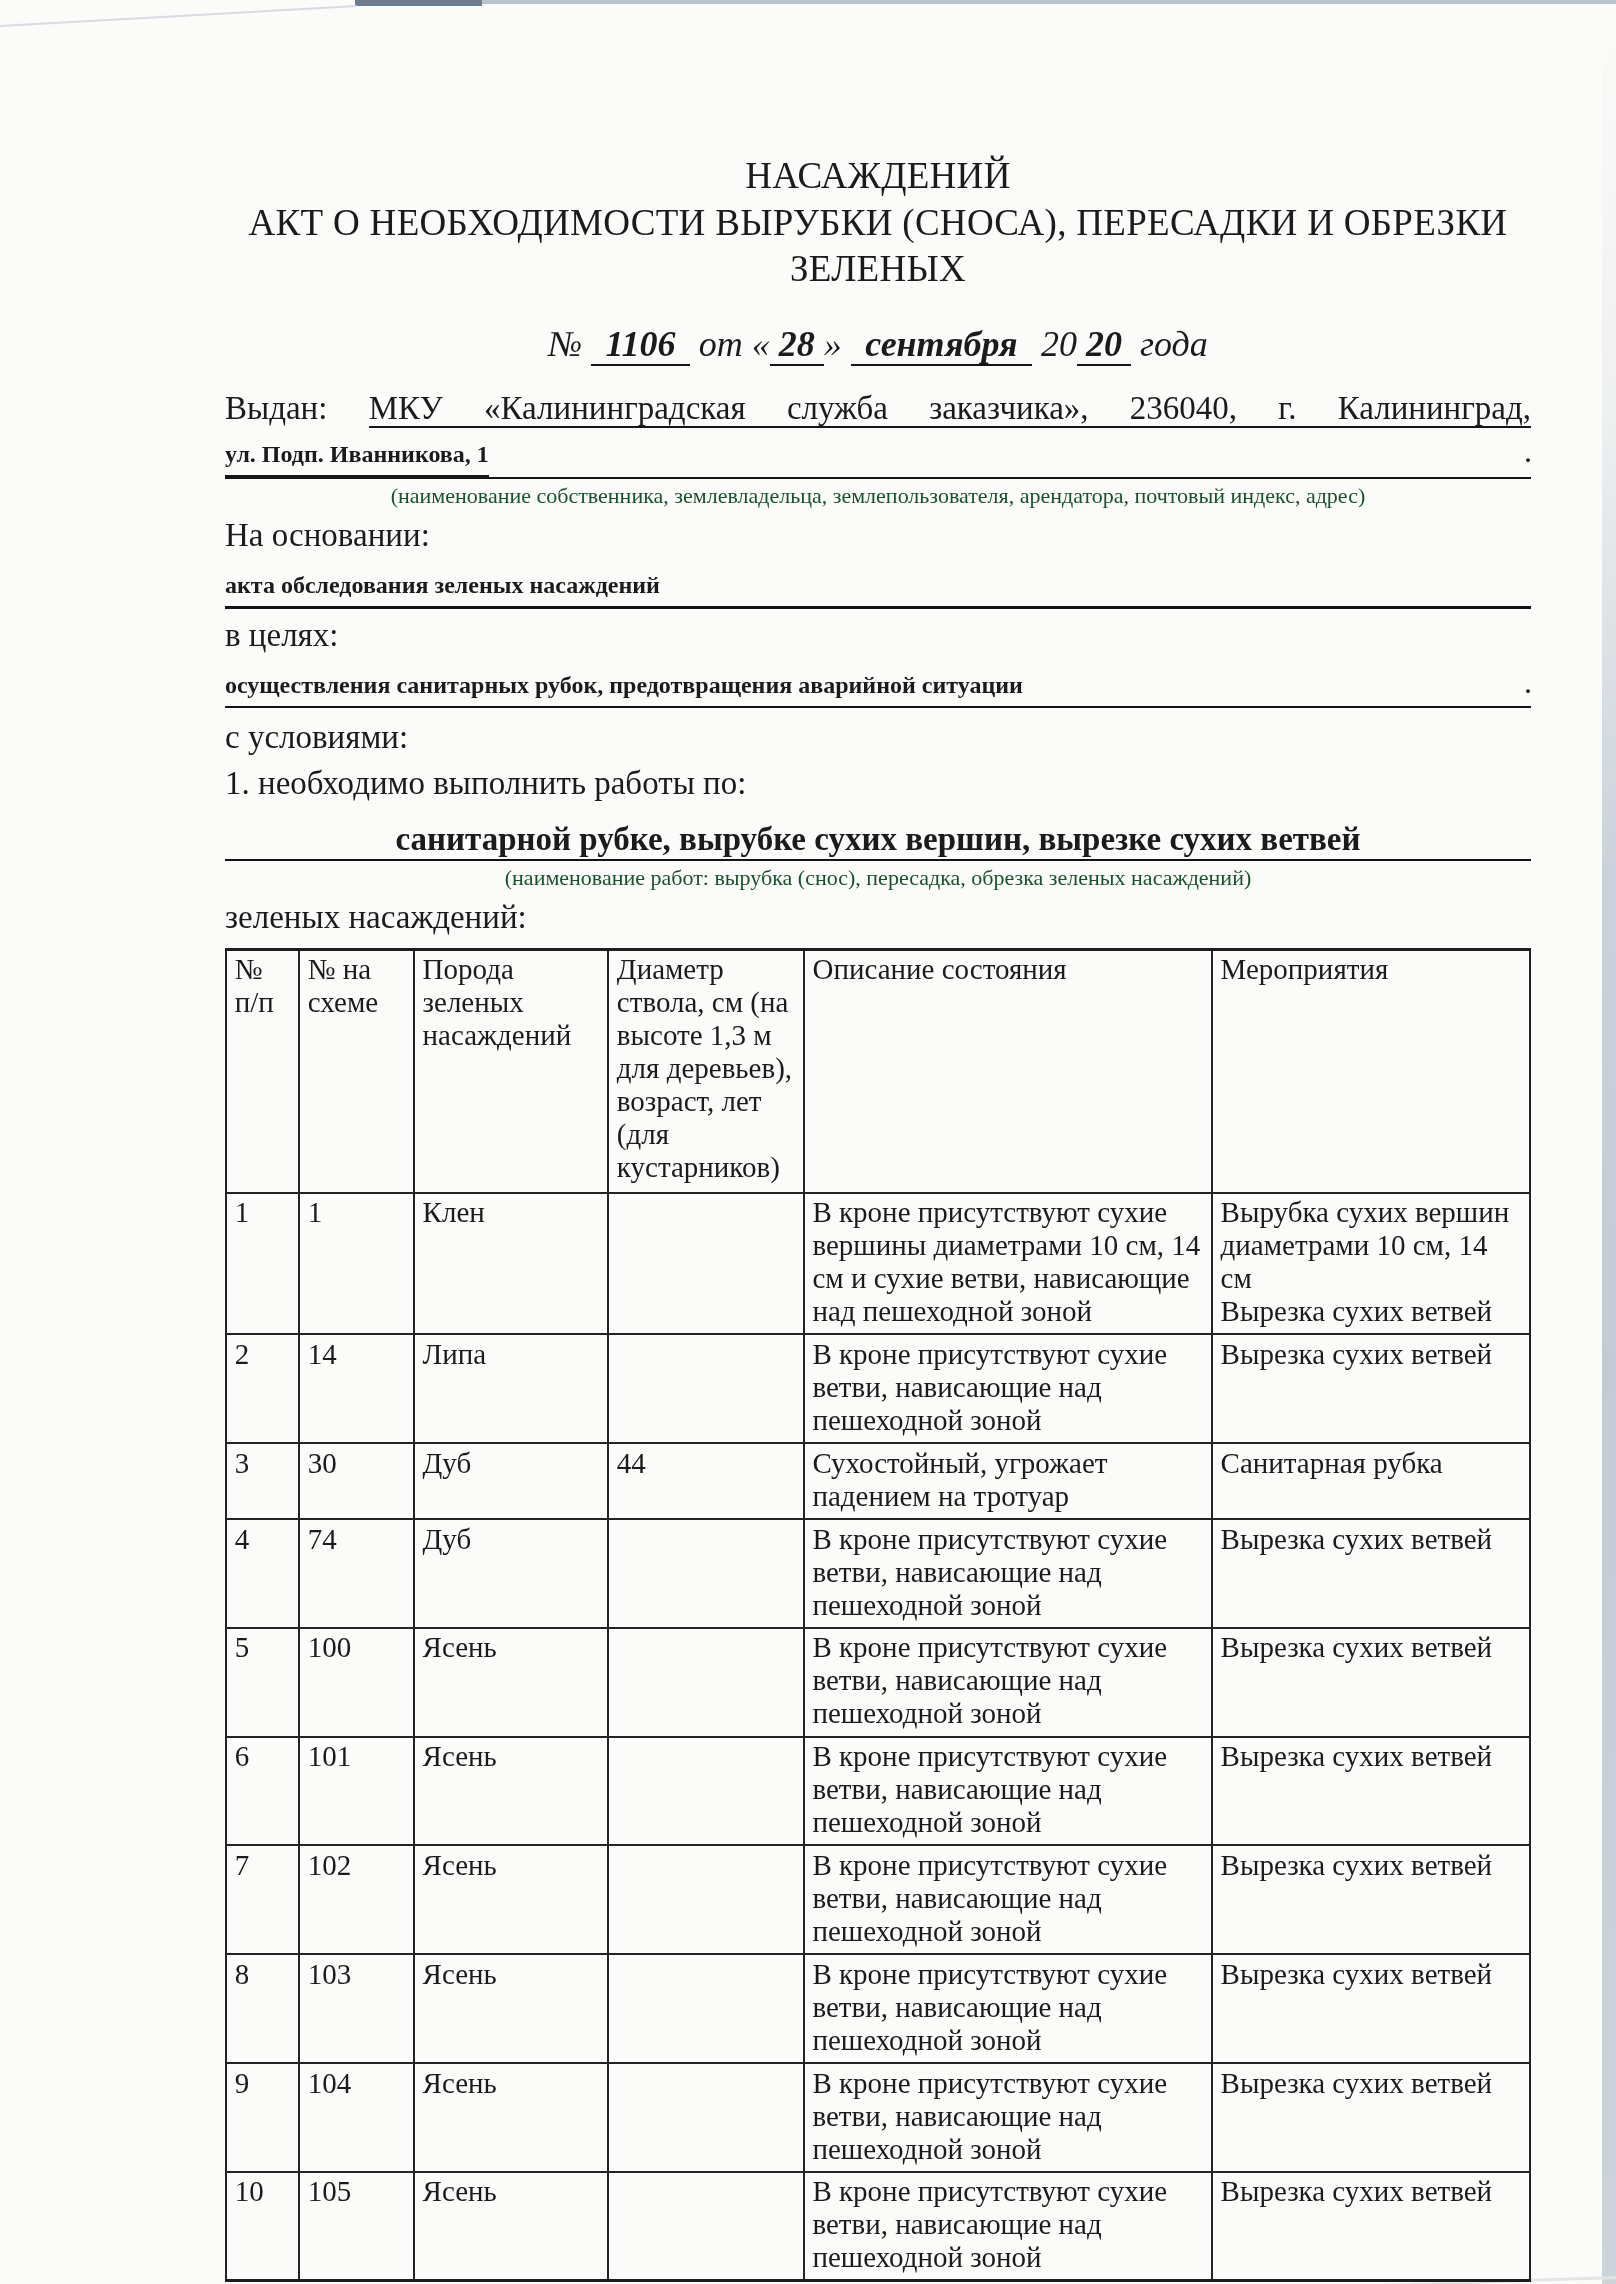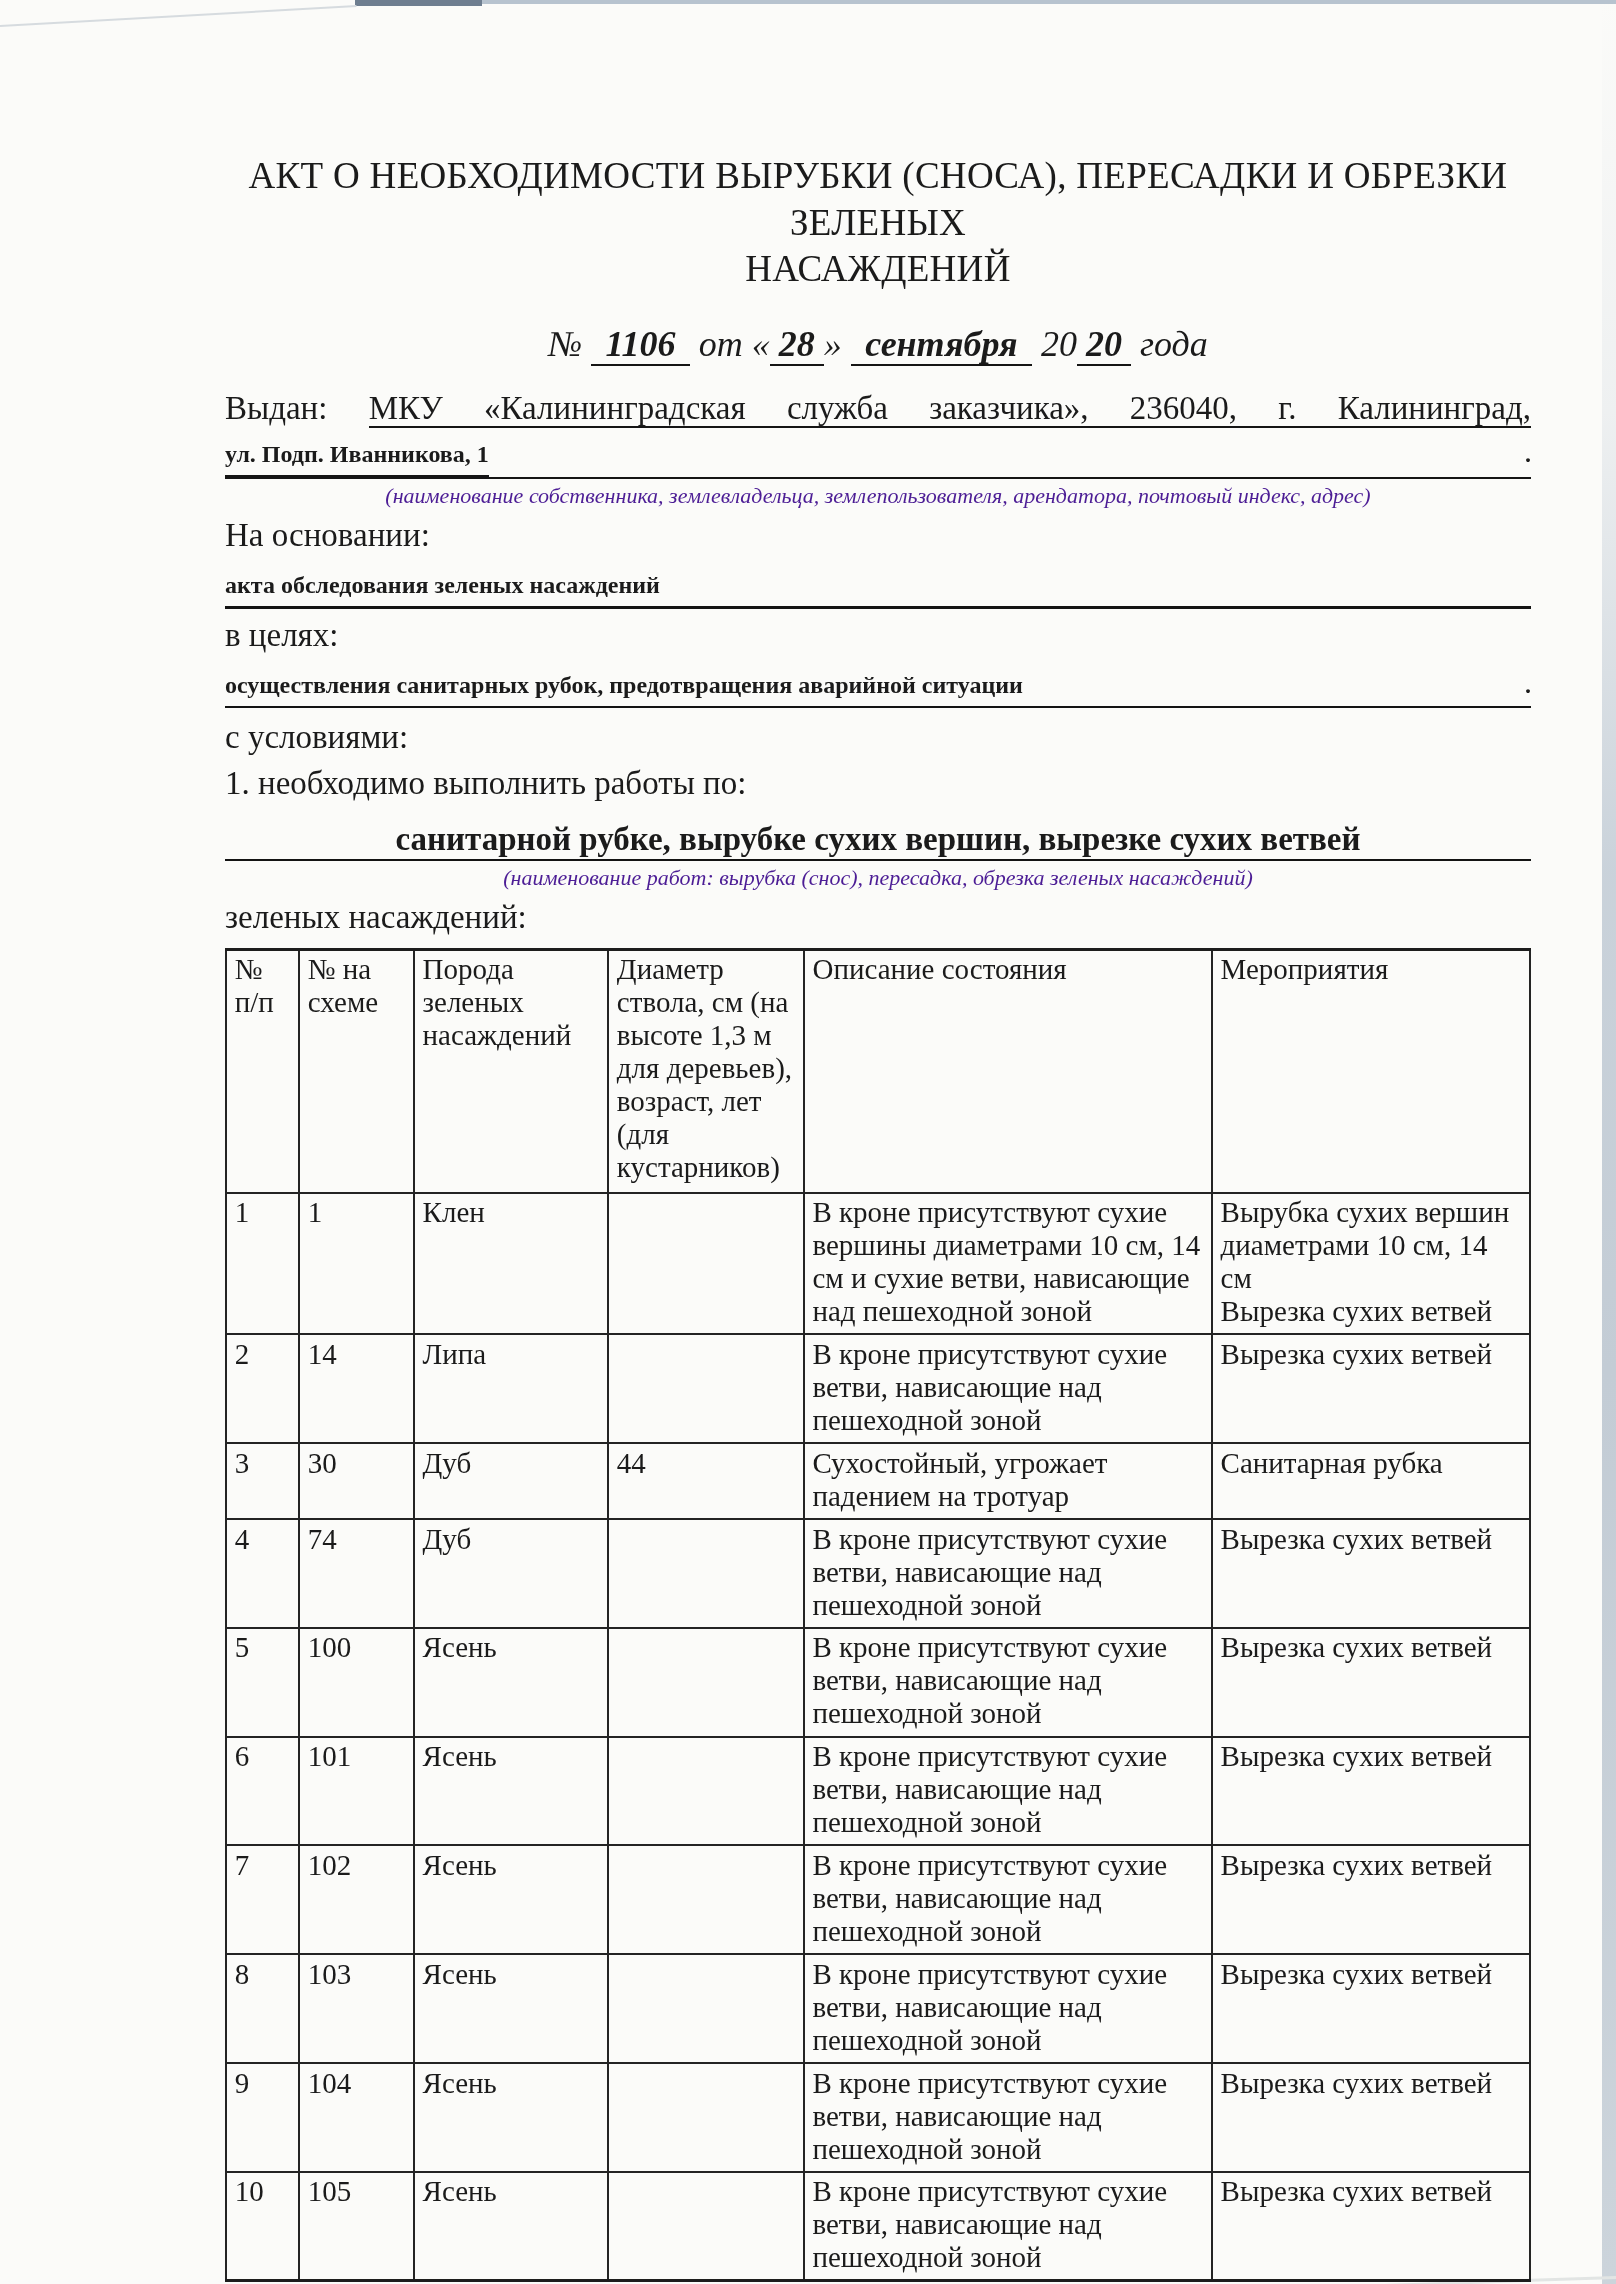--- a/index.html
+++ b/index.html
@@ -41,21 +41,21 @@
   .fill-just .filled{font-weight:normal;border-bottom:2px solid #151515;}
   .fill-flex{
     display:flex;align-items:baseline;
     font-size:24px;line-height:42px;
     border-bottom:2px solid #151515;
     margin-top:9px;
   }
   .fill-flex .grow{flex:1 1 auto;}
   .hint{
     font-size:22px;line-height:26px;text-align:center;
-    margin:3.9px 0 7.8px 0;color:#4c1d95;font-style:italic;
+    margin:3.9px 0 7.8px 0;color:#14532d;
   }
   .plain{margin-top:6.5px;}
   .rule-thick{border-bottom:3.3px solid #131313;}
   .rule-med{border-bottom:2.6px solid #131313;}
   .works-line{
     font-size:33px;line-height:40px;text-align:center;font-weight:bold;
     border-bottom:2.6px solid #131313;margin-top:16px;
   }
   
   table.doc{
@@ -89,22 +89,22 @@
 
   <div class="scan-top-dark"></div>
   <div class="scan-top-light"></div>
   <div class="scan-top-diag"></div>
   <div class="scan-right-band"></div>
   <div class="scan-bot-diag"></div>
 
   <div class="content">
 
     <div class="title">
+      <div>НАСАЖДЕНИЙ</div>
       <div>АКТ О НЕОБХОДИМОСТИ ВЫРУБКИ (СНОСА), ПЕРЕСАДКИ И ОБРЕЗКИ ЗЕЛЕНЫХ</div>
-      <div>НАСАЖДЕНИЙ</div>
     </div>
 
     <div class="act-line"><span>№</span>
       <span class="blank pad">1106</span>
       <span>от</span>
       <span>«</span><span class="blank pad-sm">28</span><span>»</span>
       <span class="blank pad">сентября</span>
       <span>20</span><span class="blank pad-sm">20</span>
       <span>года</span>
     </div>

